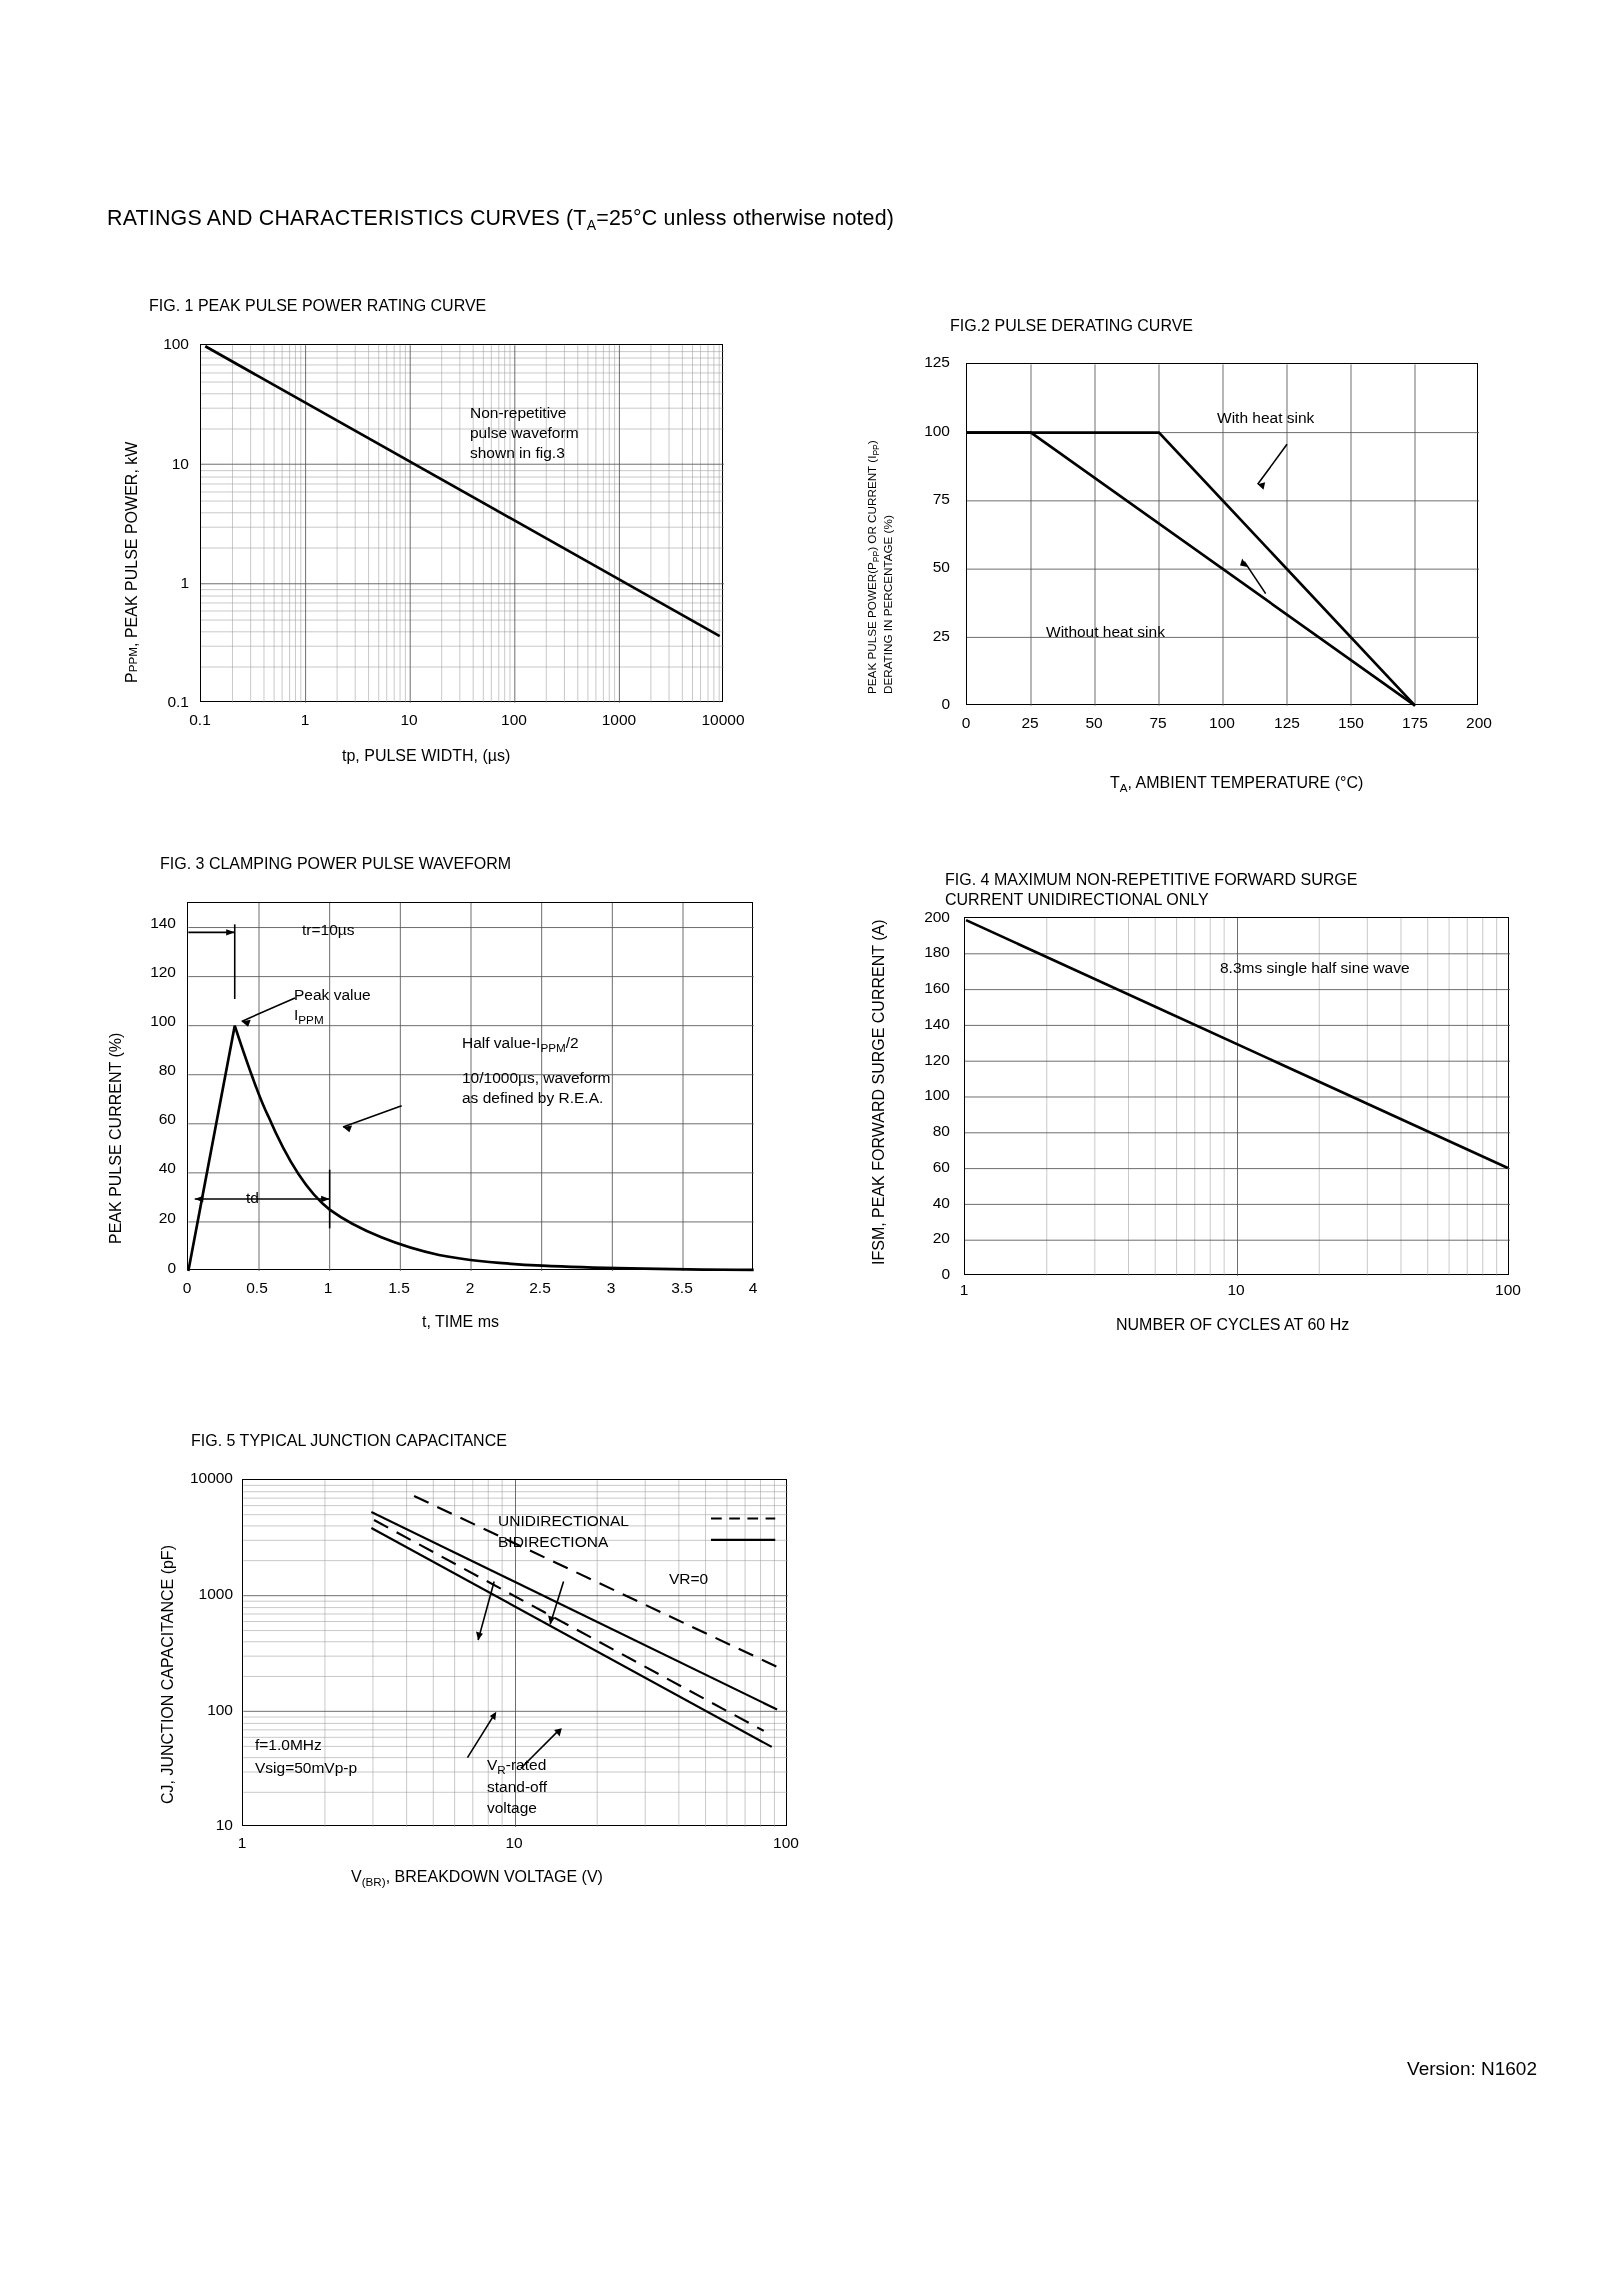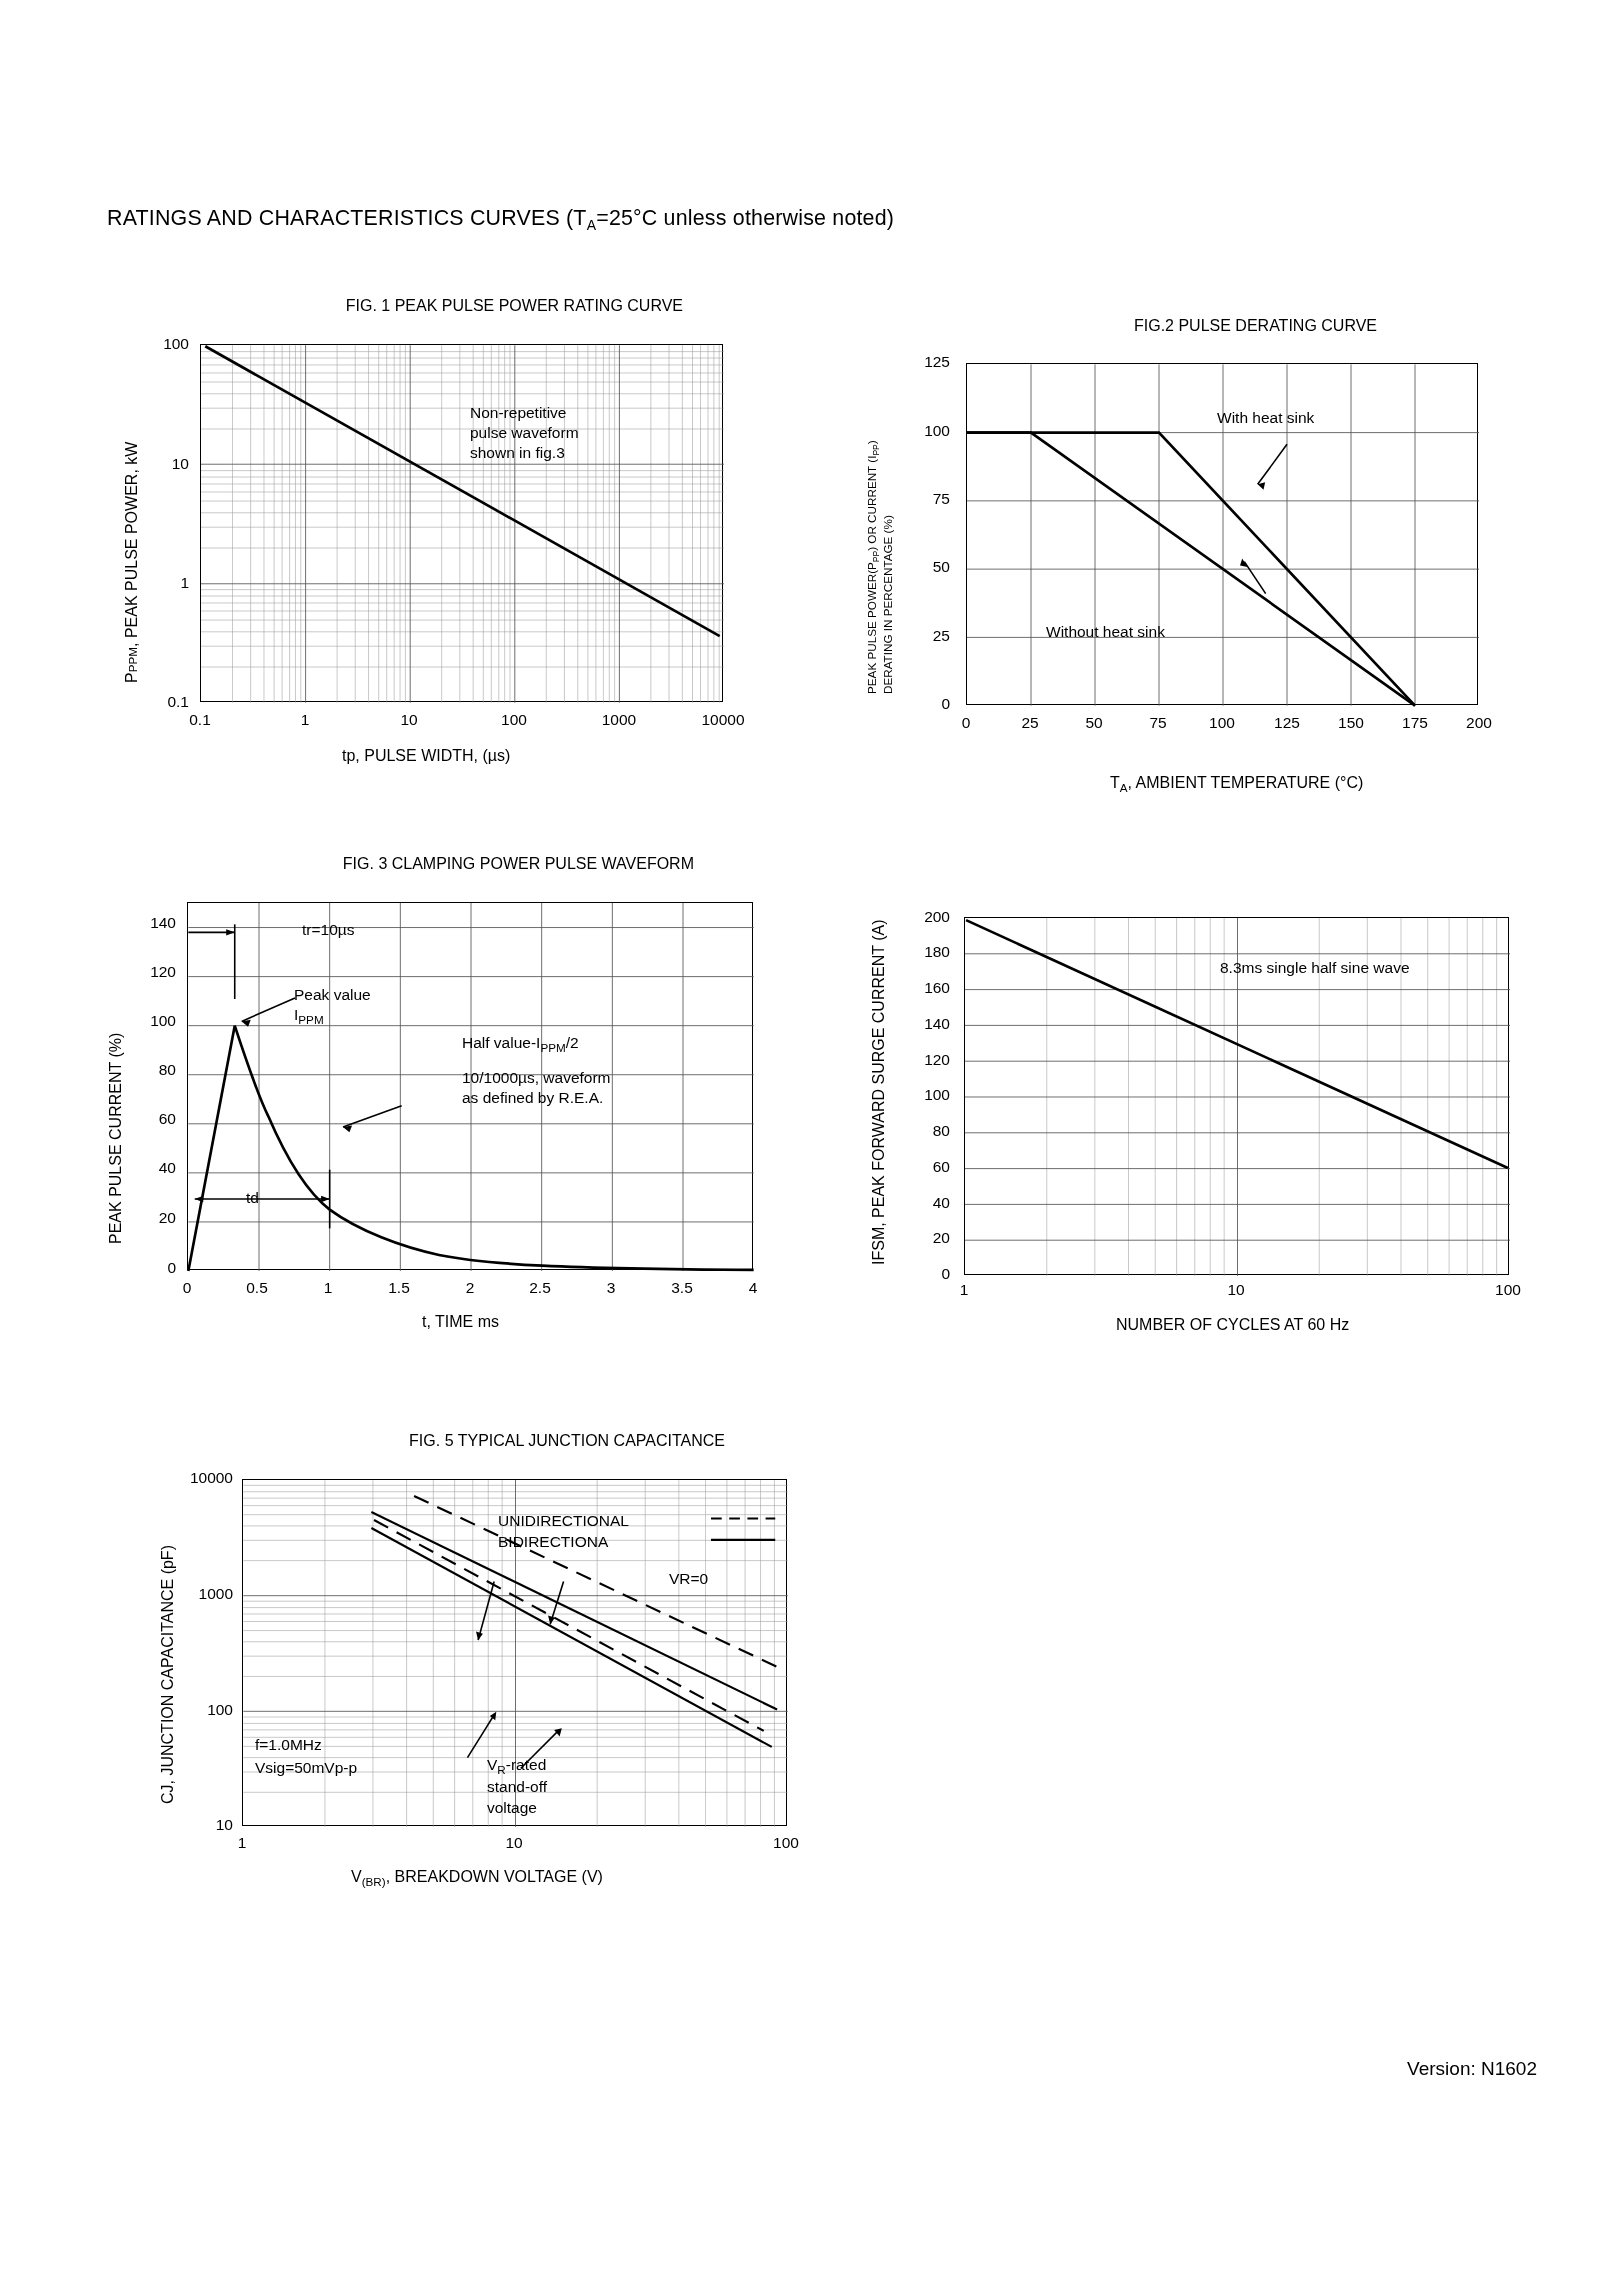--- a/index.html
+++ b/index.html
@@ -32,21 +32,21 @@
   .series-title { position:absolute; right:85px; top:80px; font-size:30px; font-weight:bold; letter-spacing:0.3px;}
   .company { position:absolute; right:85px; top:123px; font-size:23.5px;}
 
   .section-title { position:absolute; left:107px; top:206px; font-size:21.4px; letter-spacing:0.2px;}
   .section-title sub { font-size:14px; }
 
   .version { position:absolute; right:85px; top:2058px; font-size:19px;}
 
   
   .fig { position:absolute; }
-  .fig-title { position:absolute; text-align:right; font-size:16px; line-height:1.25; }
+  .fig-title { position:absolute; text-align:left; font-size:16px; line-height:1.25; }
   .plot { position:absolute; border:1.6px solid #000; background:#fff; box-sizing:border-box; }
   .ax-label { position:absolute; font-size:16px; }
   .ax-label.v {
     transform-origin:0 0;
     white-space:nowrap;
   }
   .tick { position:absolute; font-size:15.5px; text-align:center; }
   .tickr { position:absolute; font-size:15.5px; text-align:right; }
   .note { position:absolute; font-size:15.5px; line-height:1.3; }
   .small { font-size:11.7px; }
@@ -318,20 +318,22 @@
 
     <div class="note" style="left:462px; top:1033px;">
       <span>Half value-I</span><sub style="font-size:11.7px">PPM</sub><span>/2</span>
     </div>
 
     <div class="note" style="left:462px; top:1068px; white-space:pre-line;">10/1000µs, waveform
 as defined by R.E.A.</div>
   </div>
 
   <div class="fig" style="left:0;top:0;width:100%;height:100%;">
+    <div class="fig-title" style="left:945px; top:870px; width:534px; white-space:pre-line;">FIG. 4 MAXIMUM  NON-REPETITIVE FORWARD SURGE
+CURRENT UNIDIRECTIONAL ONLY</div>
 
     <div class="plot" style="left:964px; top:917px; width:545px; height:358px;">
       <svg width="545" height="358" viewBox="0 0 1020 670">
         <g class="grid-minor">
           <line x1="153" y1="0" x2="153" y2="670"></line>
             <line x1="243" y1="0" x2="243" y2="670"></line>
           <line x1="306" y1="0" x2="306" y2="670"></line>
             <line x1="356" y1="0" x2="356" y2="670"></line>
           <line x1="396" y1="0" x2="396" y2="670"></line>
             <line x1="430" y1="0" x2="430" y2="670"></line>

